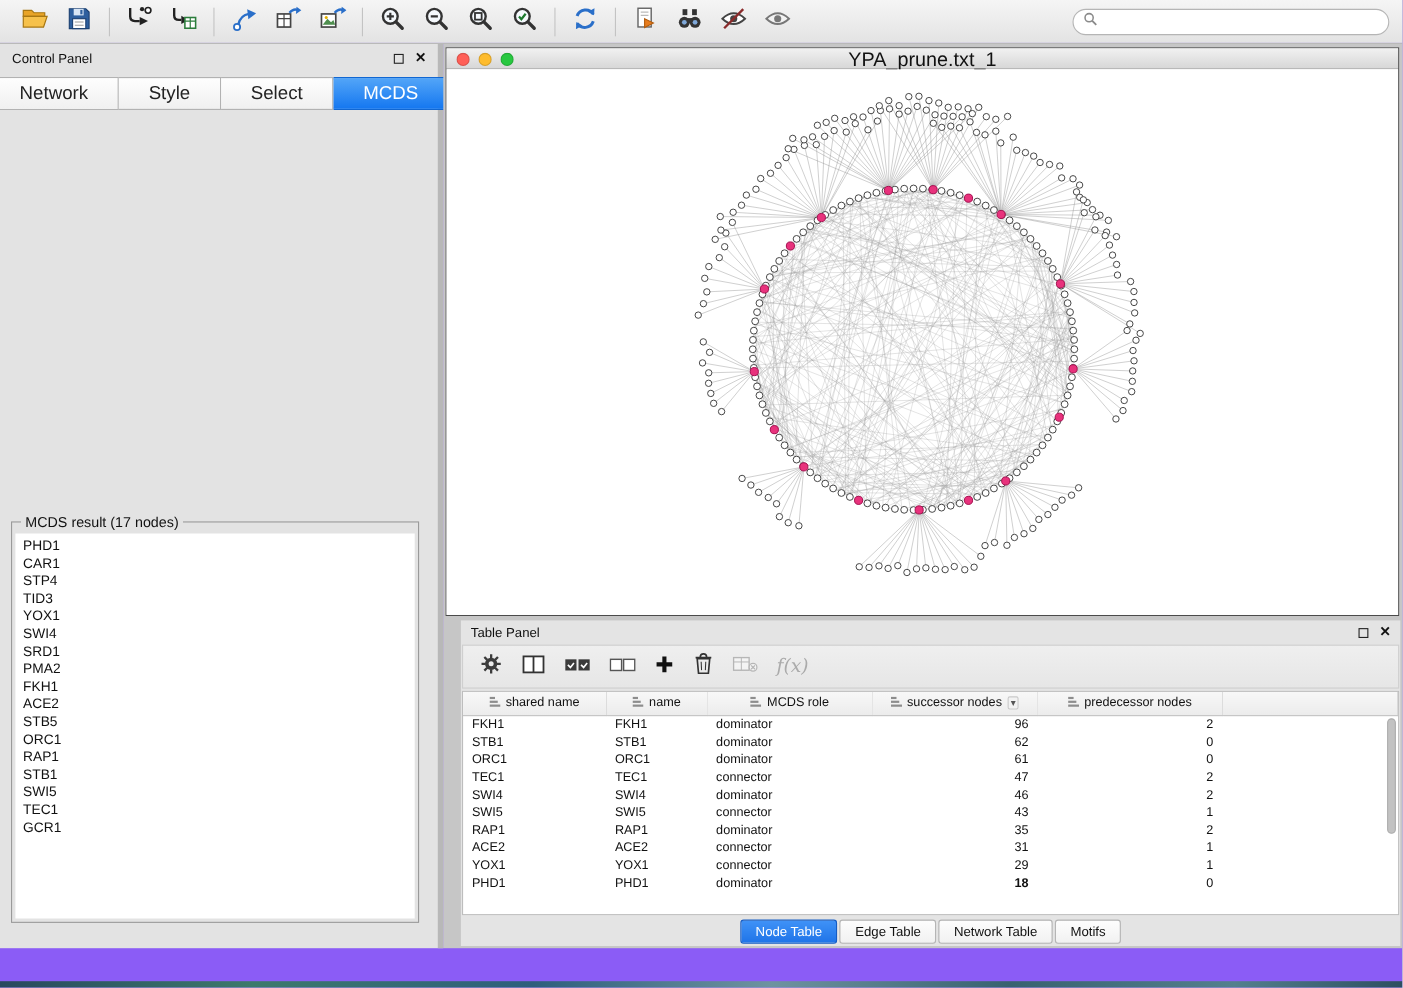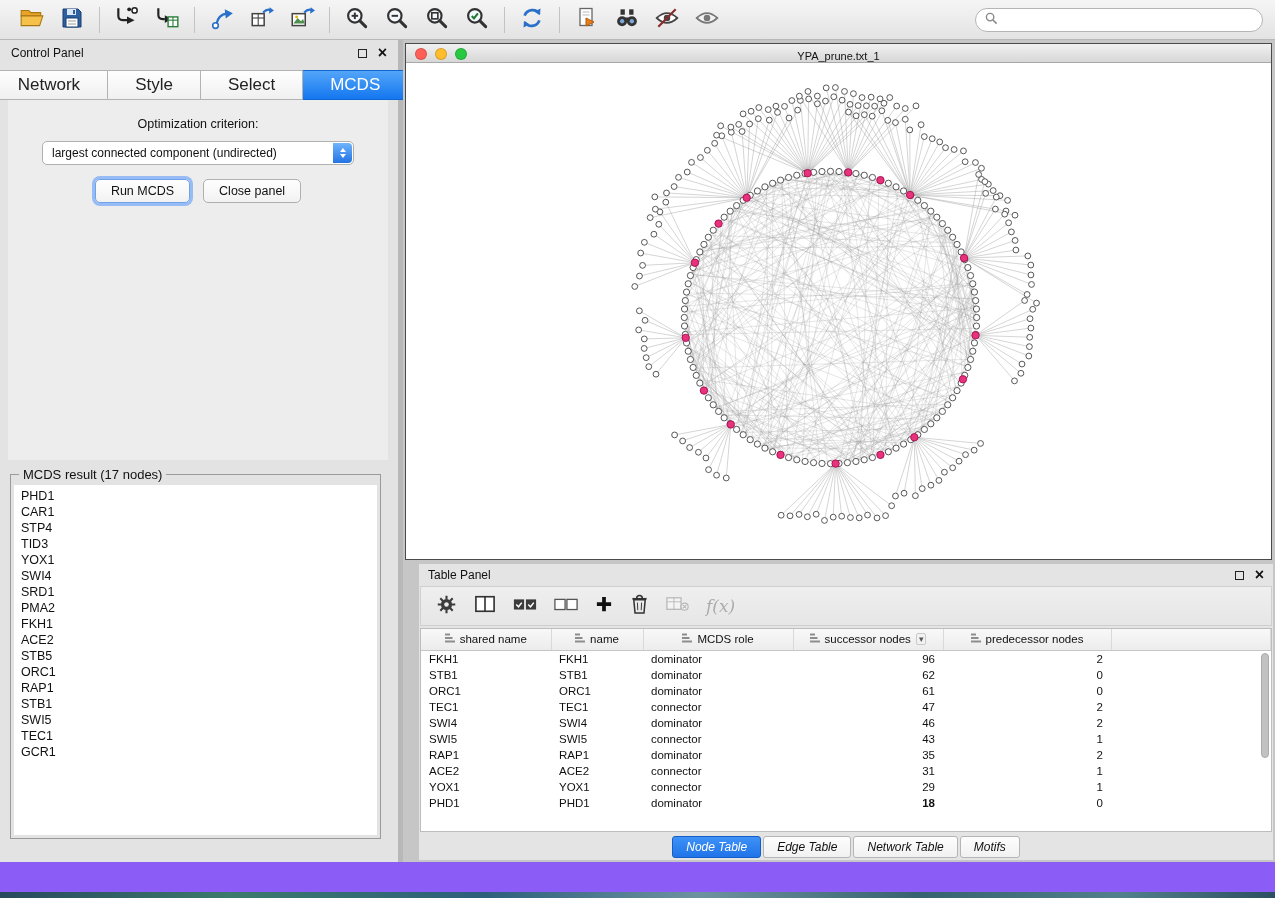--- a/index.html
+++ b/index.html
@@ -51,21 +51,21 @@
   fieldset.mcds legend { font-size:13px; color:#111; padding:0 4px; margin-left:5px; }
   .result-list { background:#fff; width:100%; height:100%; overflow:hidden;
     font-size:12.5px; color:#111; padding:3px 0 0 7px; line-height:16px; }
 
   
   .desktop { flex:1; position:relative; background:#c6c6c6; }
 
   .net-window { position:absolute; left:2px; top:3px; right:3px; height:517px;
     border:1px solid #4a4a4a; background:#fff; }
   .net-titlebar { height:19px; background:linear-gradient(#f1f1f1,#d7d7d7); border-bottom:1px solid #a8a8a8;
-    position:relative; display:flex; align-items:flex-end; justify-content:center; font-size:11px; color:#111; }
+    position:relative; display:flex; align-items:flex-start; justify-content:center; font-size:18px; color:#111; }
   .traffic { position:absolute; left:9px; top:3.5px; display:flex; gap:8px; }
   .tl { width:12px; height:12px; border-radius:50%; border:1px solid rgba(0,0,0,.15); }
   .net-canvas { position:absolute; top:19px; left:0; right:0; bottom:0; background:#fff; }
   .net-canvas svg { width:100%; height:100%; display:block; }
 
   
   .table-panel { position:absolute; left:16px; right:2px; top:524px; height:296px; background:#e4e4e4; }
   .tp-titlebar { height:22px; display:flex; align-items:center; padding:0 9px; font-size:12px; color:#111; }
   .tp-toolbar { height:40px; margin:0 1px; background:linear-gradient(#efefef,#e6e6e6);
     border:1px solid #cfcfcf; display:flex; align-items:center; gap:17px; padding:0 15px; }
@@ -81,21 +81,21 @@
   .hdr-chev { font-size:9px; color:#555; border:1px solid #c9c9c9; background:#f2f2f2; border-radius:2px;
     padding:0 2px; line-height:10px; }
   table.data td { padding:2px 8px; height:16px; white-space:nowrap; overflow:hidden; }
   td.c0, td.c1, td.c2 { text-align:left; padding-left:13px; }
   td.c3 { text-align:right; padding-right:22px; }
   td.c4 { text-align:right; padding-right:26px; }
   .tp-scroll { position:absolute; right:2px; top:24px; width:8px; height:160px; }
   .tp-thumb { width:8px; height:105px; background:#c2c2c2; border-radius:4px; border:1px solid #ababab; }
   .tp-tabs { position:absolute; bottom:2px; left:0; right:0; display:flex; justify-content:center; gap:2px; }
   .tp-tab { font-size:12px; padding:3px 13px; background:linear-gradient(#fdfdfd,#f1f1f1);
-    border:1px solid #b5b5b5; border-radius:3px; color:#111;font-style:italic; }
+    border:1px solid #b5b5b5; border-radius:3px; color:#111; }
   .tp-tab.active { background:linear-gradient(#3f92f7,#1f74e8); border-color:#155cc4; color:#fff; }
 
   
   .status-bar { position:absolute; left:0; right:0; top:862px; height:30px; background:#e9e9e9;
     border-top:1px solid #bcbcbc; display:flex; align-items:center; padding:0 9px; }
   .list-btn { width:28px; height:20px; border:1px solid #a8a8a8; background:linear-gradient(#fbfbfb,#efefef);
     border-radius:3px; display:flex; align-items:center; justify-content:center; }
   .memory-btn { margin-left:auto; display:flex; align-items:center; gap:6px; font-size:12px; color:#111;
     height:22px; padding:0 11px; background:linear-gradient(#fdfdfd,#f0f0f0); border:1px solid #b2b2b2; border-radius:4px; }
   .dot { width:11px; height:11px; border-radius:50%; background:#17a43a; border:1px solid #0e7d29; }
@@ -258,34 +258,20 @@
           <span class="float-box"></span>
           <span class="close-x">×</span>
         </span>
       </div>
       <div class="cp-tabs">
           <div class="cp-tab">Network</div>
           <div class="cp-tab">Style</div>
           <div class="cp-tab">Select</div>
           <div class="cp-tab active">MCDS</div>
         </div>
-      <div class="cp-content">
-        <div class="opt-label">Optimization criterion:</div>
-        <div class="select">
-          <span>largest connected component (undirected)</span>
-          <span class="select-cap">
-              <span class="chev up"></span>
-              <span class="chev down"></span>
-            </span>
-        </div>
-        <div class="btn-row">
-          <button class="btn focused">Run MCDS</button>
-          <button class="btn">Close panel</button>
-        </div>
-      </div>
       <fieldset class="mcds">
         <legend>MCDS result (17 nodes)</legend>
         <div class="result-list">
             <div>PHD1</div>
             <div>CAR1</div>
             <div>STP4</div>
             <div>TID3</div>
             <div>YOX1</div>
             <div>SWI4</div>
             <div>SRD1</div>

